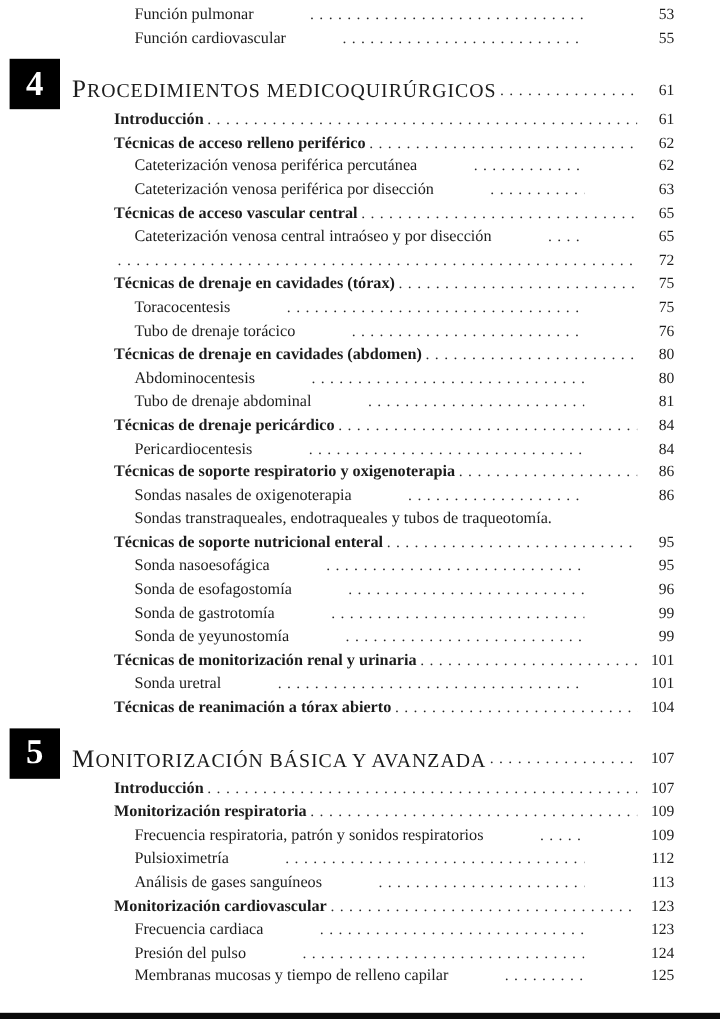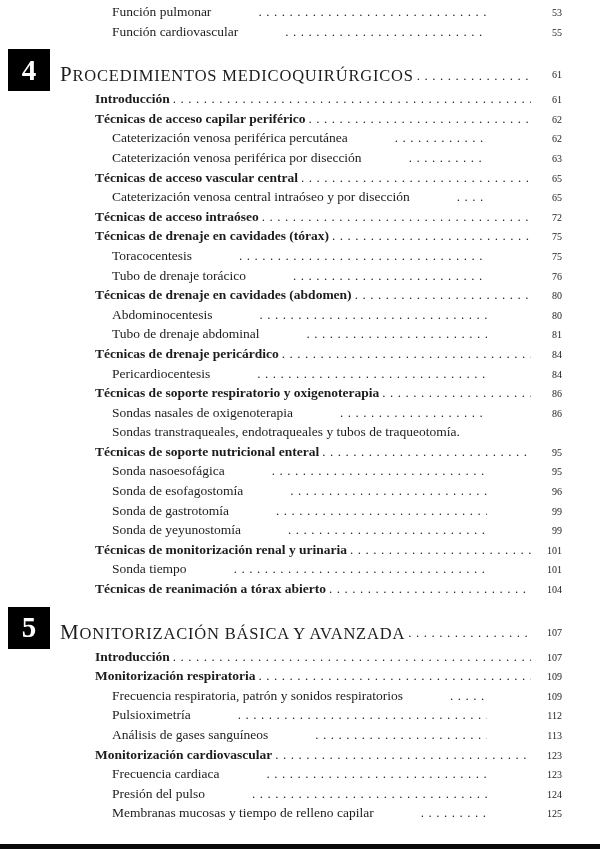--- a/index.html
+++ b/index.html
@@ -35,21 +35,21 @@
   .dots::after {
     content: "..........................................................................................................................................................";
     letter-spacing: 4.5px;
     font-size: 13px;
     color: #262626;
   }
   .pg {
     min-width: 28px;
     text-align: right;
     font-weight: normal;
-    font-size: 10px;
+    font-size: 13px;
     white-space: nowrap;
   }
 
   .chapter {
     display: flex;
     align-items: flex-end;
     height: 46px;
     margin-top: 2px;
   }
   .chnum {
@@ -113,21 +113,21 @@
         <span class="pg">61</span>
       </div>
     </div>
 
     <div class="row lvl1">
       <span class="label">Introducción</span>
       <span class="dots"></span>
       <span class="pg">61</span>
     </div>
     <div class="row lvl1">
-      <span class="label">Técnicas de acceso capilar periférico</span>
+      <span class="label">Técnicas de acceso relleno periférico</span>
       <span class="dots"></span>
       <span class="pg">62</span>
     </div>
     <div class="row lvl2">
       <span class="label">Cateterización venosa periférica percutánea</span>
       <span class="dots"></span>
       <span class="pg">62</span>
     </div>
     <div class="row lvl2">
       <span class="label">Cateterización venosa periférica por disección</span>
@@ -138,21 +138,20 @@
       <span class="label">Técnicas de acceso vascular central</span>
       <span class="dots"></span>
       <span class="pg">65</span>
     </div>
     <div class="row lvl2">
       <span class="label">Cateterización venosa central intraóseo y por disección</span>
       <span class="dots"></span>
       <span class="pg">65</span>
     </div>
     <div class="row lvl1">
-      <span class="label">Técnicas de acceso intraóseo</span>
       <span class="dots"></span>
       <span class="pg">72</span>
     </div>
     <div class="row lvl1">
       <span class="label">Técnicas de drenaje en cavidades (tórax)</span>
       <span class="dots"></span>
       <span class="pg">75</span>
     </div>
     <div class="row lvl2">
       <span class="label">Toracocentesis</span>
@@ -228,21 +227,21 @@
       <span class="label">Sonda de yeyunostomía</span>
       <span class="dots"></span>
       <span class="pg">99</span>
     </div>
     <div class="row lvl1">
       <span class="label">Técnicas de monitorización renal y urinaria</span>
       <span class="dots"></span>
       <span class="pg">101</span>
     </div>
     <div class="row lvl2">
-      <span class="label">Sonda tiempo</span>
+      <span class="label">Sonda uretral</span>
       <span class="dots"></span>
       <span class="pg">101</span>
     </div>
     <div class="row lvl1">
       <span class="label">Técnicas de reanimación a tórax abierto</span>
       <span class="dots"></span>
       <span class="pg">104</span>
     </div>
 
     <div class="chapter">

